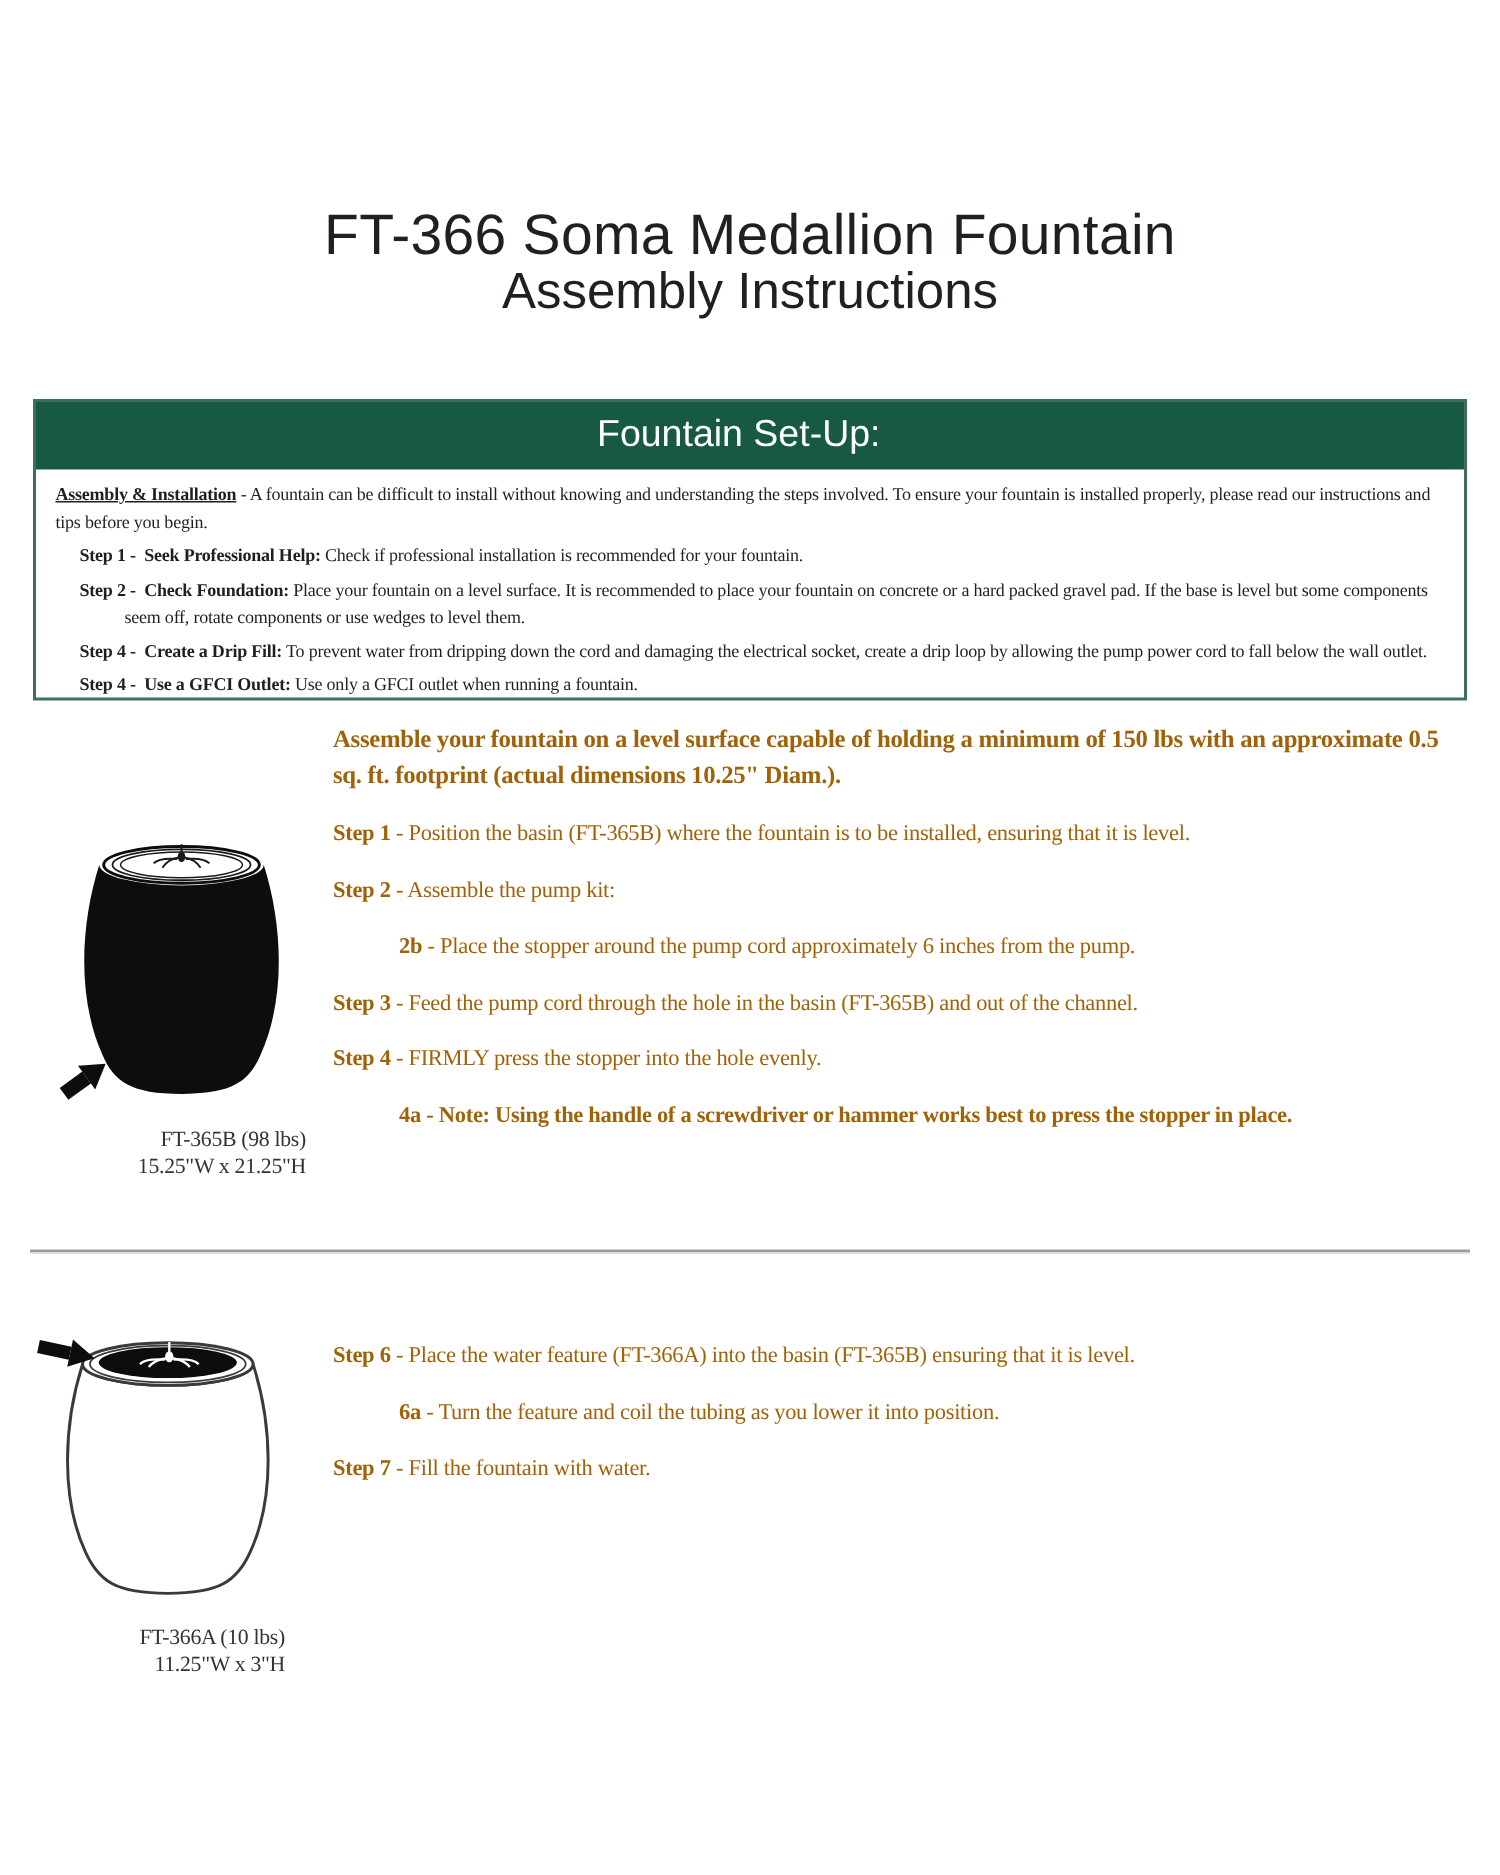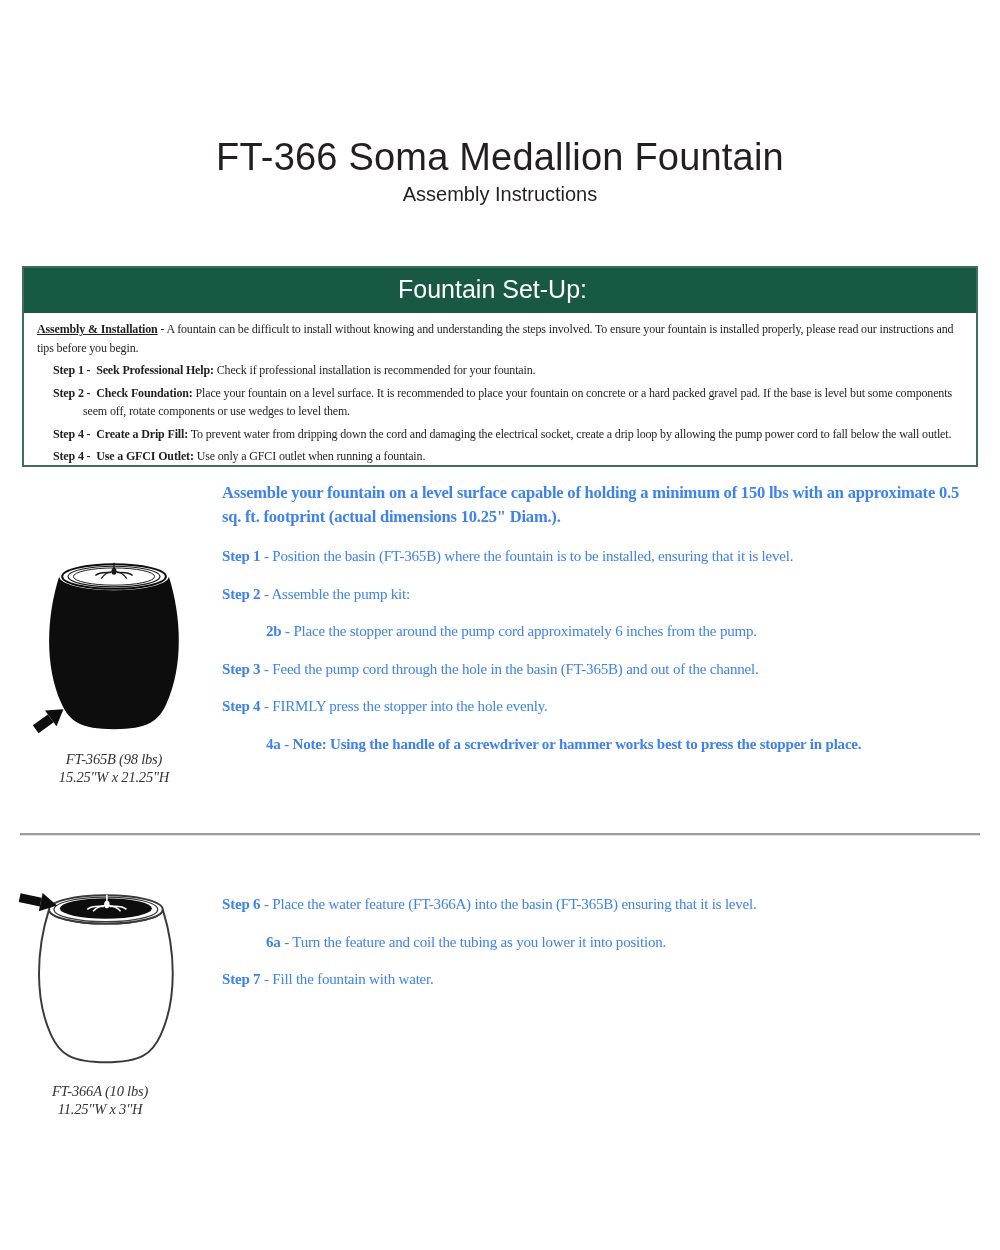--- a/index.html
+++ b/index.html
@@ -7,52 +7,52 @@
   .page {
     position:relative; width:1000px; height:1250px; margin:0 auto;
     background:#ffffff; overflow:hidden;
     font-family:"Liberation Serif", serif; color:#262626;
   }
 
   
   .title-block { position:absolute; top:139px; left:0; width:100%; text-align:center;
     font-family:"Liberation Sans", sans-serif; color:#231f20; }
   .title-line1 { font-size:38px; font-weight:normal; line-height:37px; letter-spacing:0.2px; }
-  .title-line2 { font-size:20px; font-weight:normal; line-height:37px; }
+  .title-line2 { font-size:34px; font-weight:normal; line-height:37px; }
 
   
   .setup-box { position:absolute; top:266px; left:22px; width:956px; height:201px;
     border:2px solid #3f6f5c; background:#ffffff; }
   .setup-header { background:#185943; color:#ffffff; text-align:center;
     font-family:"Liberation Sans", sans-serif; font-size:25px; font-weight:normal;
     padding:7px 15px 9px 0; }
   .setup-body { padding:7px 13px 6px 13px; font-size:12px; line-height:18.5px;
     letter-spacing:-0.15px; color:#1f1f1f; }
   .u-b { font-weight:bold; text-decoration:underline; }
   .box-step { margin-left:16px; padding-left:30px; text-indent:-30px; margin-top:4px; }
   .box-step b { font-weight:bold; }
 
   
   .col { position:absolute; left:222px; width:758px; font-size:15px; line-height:23px;
-    letter-spacing:-0.2px; color:#3b82f6; }
+    letter-spacing:-0.2px; color:#a16207; }
   .col1 { top:481px; }
   .col2 { top:893px; }
   .intro-bold { font-weight:bold; font-size:16.5px; line-height:23.5px; margin-bottom:17px;
     letter-spacing:-0.2px; }
   .step { padding-left:56px; text-indent:-56px; margin-bottom:14.5px; }
   .step b, .sub b { font-weight:bold; }
   .sub { margin-left:44px; padding-left:30px; text-indent:-30px; margin-bottom:14.5px; }
   .bold-step { font-weight:bold; }
 
   
   .divider { position:absolute; top:833px; left:20px; width:960px; height:3px;
     border-top:2px solid #9d9d9d; border-bottom:1px solid #e2e2e2; }
 
   
-  .figure { position:absolute; text-align:center;font-style:italic; }
+  .figure { position:absolute; text-align:right; }
   .fig1 { left:24px; top:556px; width:180px; }
   .fig2 { left:10px; top:880px; width:180px; }
   .caption { font-size:14.5px; line-height:18px; color:#333; margin-top:4px;
     letter-spacing:-0.2px; }
 </style>
 </head>
 <body>
 
 <div class="page">
 

